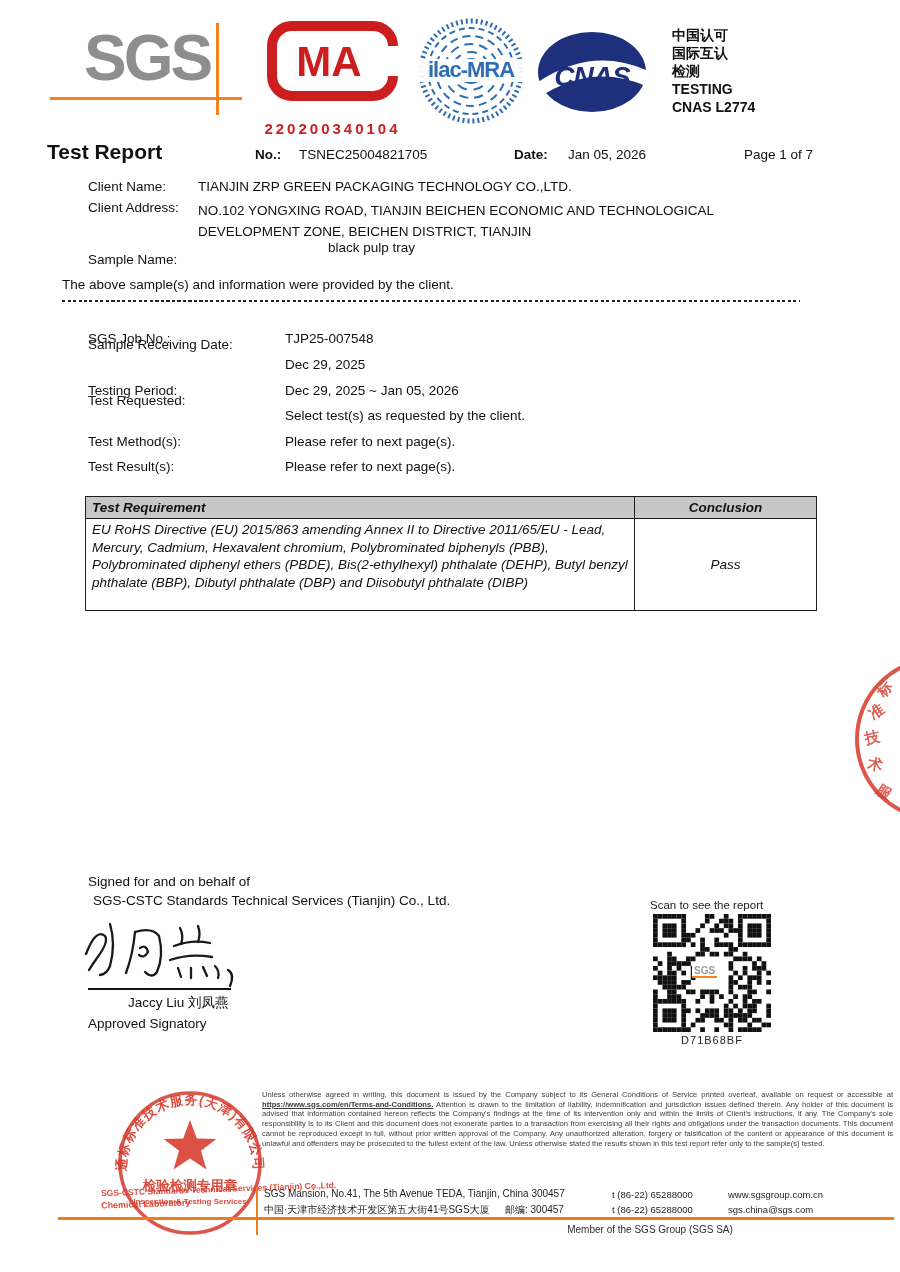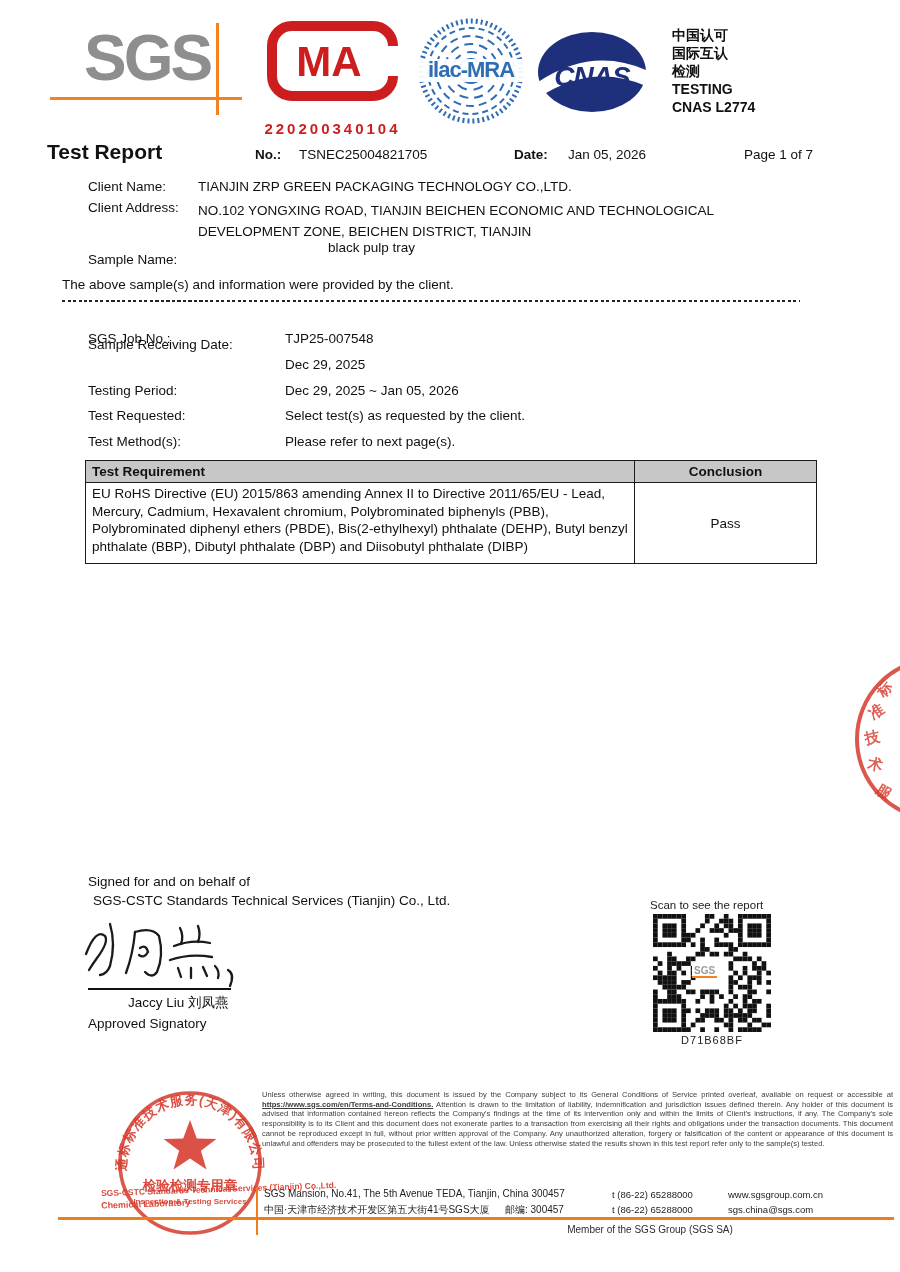--- a/index.html
+++ b/index.html
@@ -16,21 +16,21 @@
   .rpt-title{font-size:21px;font-weight:bold;}
   .lbl-b{font-size:13.5px;font-weight:bold;}
   .txt{font-size:13.5px;}
   
   .dashed-sep{height:2px;background:repeating-linear-gradient(90deg,#222 0 3px,transparent 3px 5.5px);}
   
   table.req{border-collapse:collapse;width:731px;table-layout:fixed;}
   table.req th,table.req td{border:1.6px solid #1c1c1c;font-size:13.5px;vertical-align:middle;}
   table.req th{background:#c7c7c7;text-align:left;padding:1px 6px;height:19px;}
   table.req th.conc{text-align:center;}
-  table.req td.reqtext{padding:2px 6px 8px 6px;line-height:17.6px;}
+  table.req td.reqtext{padding:2px 6px 19px 6px;line-height:17.6px;}
   table.req td.pass{text-align:center;}
   
   .sigline{height:2px;background:#111;}
   .qr-caption{font-size:11.5px;color:#222;}
   .qr-code-label{font-size:11px;color:#222;letter-spacing:1px;text-align:center;}
   .qr-center{position:absolute;background:#fff;padding:0 2px;font-size:10px;font-weight:bold;color:#9a9a9a;border-bottom:2px solid #f5821f;}
   .stamp-overlay1{font-size:8.5px;font-weight:bold;color:#d6392b;transform:rotate(-2deg);white-space:nowrap;opacity:.9;}
   .stamp-overlay2{font-size:9px;font-weight:bold;color:#d6392b;transform:rotate(-2deg);white-space:nowrap;opacity:.9;}
   
   .legal{font-size:7.6px;line-height:9.7px;text-align:justify;color:#3c3c3c;}
@@ -109,28 +109,28 @@
   <div class="abs txt" style="left:285px;top:240px;margin-left:43px;">black pulp tray</div>
   <div class="abs txt" style="left:62px;top:277px;">The above sample(s) and information were provided by the client.</div>
   <div class="abs dashed-sep" style="left:62px;top:300px;width:738px;"></div>
 
   <div class="abs txt" style="left:88px;top:331px;">SGS Job No.:</div>
   <div class="abs txt" style="left:285px;top:331px;">TJP25-007548</div>
   <div class="abs txt" style="left:88px;top:337px;">Sample Receiving Date:</div>
   <div class="abs txt" style="left:285px;top:357px;">Dec 29, 2025</div>
   <div class="abs txt" style="left:88px;top:383px;">Testing Period:</div>
   <div class="abs txt" style="left:285px;top:383px;">Dec 29, 2025 ~ Jan 05, 2026</div>
-  <div class="abs txt" style="left:88px;top:408px;">Test Requested:</div>
+  <div class="abs txt" style="left:88px;top:393px;">Test Requested:</div>
   <div class="abs txt" style="left:285px;top:408px;">Select test(s) as requested by the client.</div>
   <div class="abs txt" style="left:88px;top:434px;">Test Method(s):</div>
   <div class="abs txt" style="left:285px;top:434px;">Please refer to next page(s).</div>
   <div class="abs txt" style="left:88px;top:459px;">Test Result(s):</div>
   <div class="abs txt" style="left:285px;top:459px;">Please refer to next page(s).</div>
 
-  <div class="abs" style="left:85px;top:460px;">
+  <div class="abs" style="left:85px;top:496px;font-style:italic;">
     <table class="req">
       <colgroup>
           <col style="width:549px">
           <col style="width:182px">
         </colgroup>
       <tbody>
           <tr>
         <th>Test Requirement</th>
         <th class="conc">Conclusion</th>
       </tr>

